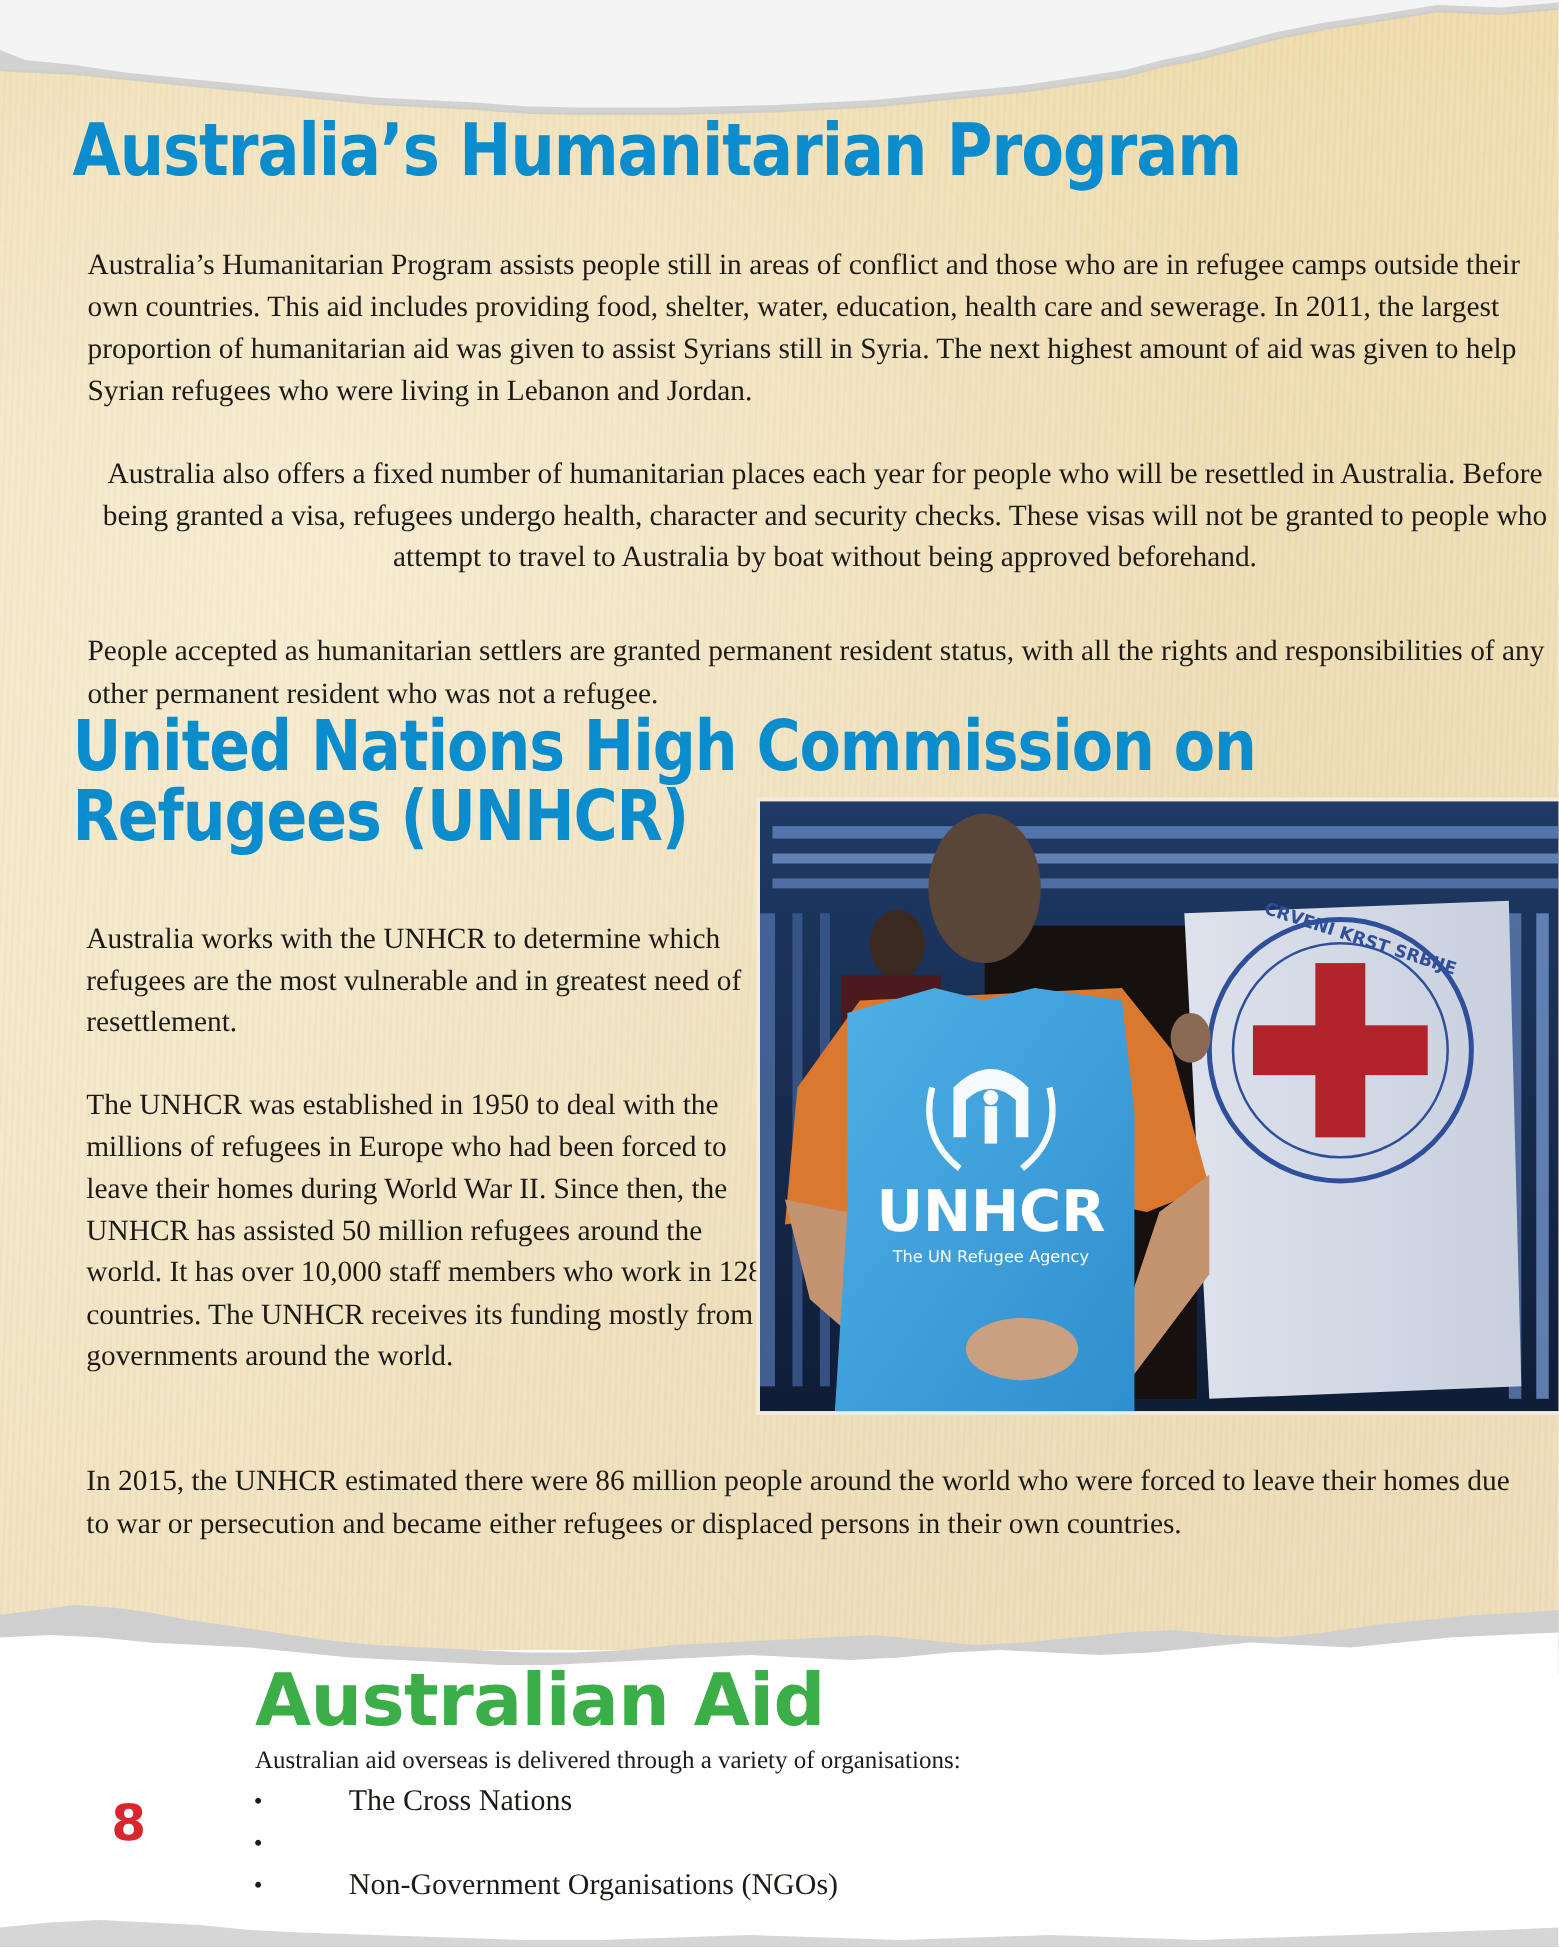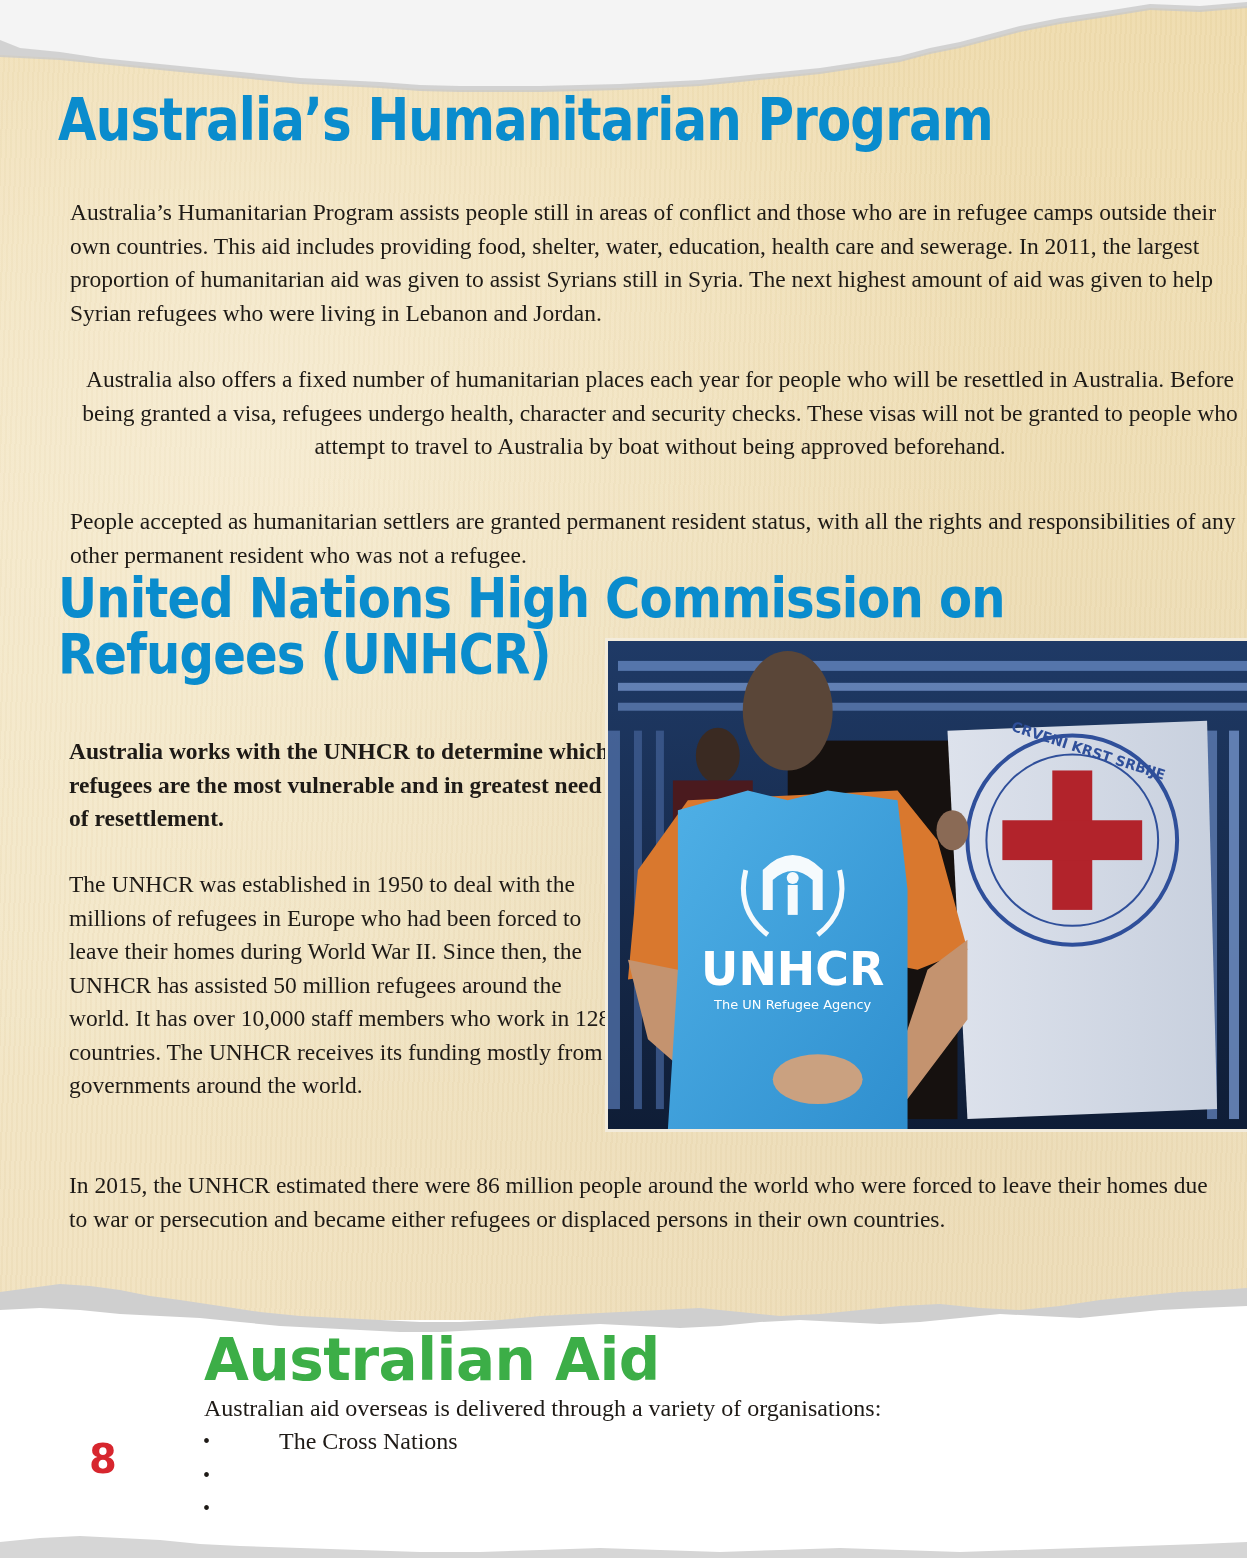--- a/index.html
+++ b/index.html
@@ -31,39 +31,39 @@
     #h-program { left: 58px; top: 88px; font-size: 58px; line-height: 64px; transform: scaleX(0.86); }
     #h-unhcr { left: 58px; top: 570px; font-size: 56px; line-height: 56px; transform: scaleX(0.86); width: 1330px; }
 
     .para {
       position: absolute; margin: 11px;
       font-size: 23.5px; line-height: 33.5px; color: #1e1a16;
     }
     #p1 { left: 59px; top: 185px; width: 1180px; }
     #p2 { left: 59px; top: 352px; width: 1180px; text-align: center; }
     #p3 { left: 59px; top: 494px; width: 1180px; }
-    #p4 { left: 58px; top: 724px; width: 540px; font-weight: bold; }
+    #p4 { left: 58px; top: 724px; width: 540px; }
     #p5 { left: 58px; top: 857px; width: 545px; }
     #p6 { left: 58px; top: 1158px; width: 1150px; }
 
     .photo {
       position: absolute; left: 605px; top: 638px; width: 642px; height: 494px;
       background: #f3ecdc; box-sizing: border-box; padding: 3px 0 3px 3px;
     }
     .photo svg { display: block; width: 100%; height: 100%; }
 
     #h-aid {
       position: absolute; left: 204px; top: 1330px; margin: 0;
       font-family: "DejaVu Sans", "Liberation Sans", sans-serif;
       font-weight: bold; font-size: 58px; line-height: 60px; color: #3cae47;
       letter-spacing: -0.5px;
     }
     #aid-intro {
       position: absolute; left: 204px; top: 1392px; margin: 0;
-      font-size: 24px; line-height: 32px;
+      font-size: 20px; line-height: 32px;
     }
     .aid-list { position: absolute; left: 200px; top: 1426px; margin: 0; padding: 0; list-style: none; }
     .aid-list li { position: relative; height: 33.5px; font-size: 24px; line-height: 30px; padding-left: 79px; }
     .aid-list .bullet { position: absolute; left: 3px; top: 0; font-size: 20px; }
     #page-number {
       position: absolute; left: 89px; top: 1437px;
       font-family: "DejaVu Sans", "Liberation Sans", sans-serif;
       font-weight: bold; font-size: 40px; line-height: 44px; color: #d7262e;
     }
   </style>
@@ -170,16 +170,17 @@
 <ul class="aid-list">
   <li>
     <span class="bullet">•</span>
     <span>The Cross Nations</span>
   </li>
   <li>
     <span class="bullet">•</span>
   </li>
   <li>
     <span class="bullet">•</span>
+    <span>Non-Government Organisations (NGOs)</span>
   </li>
 </ul>
 
 <div id="page-number">8</div>
 
 </body></html>

